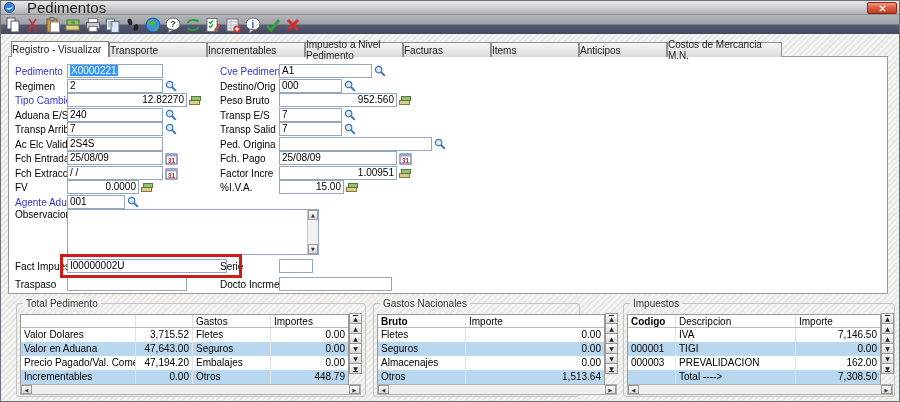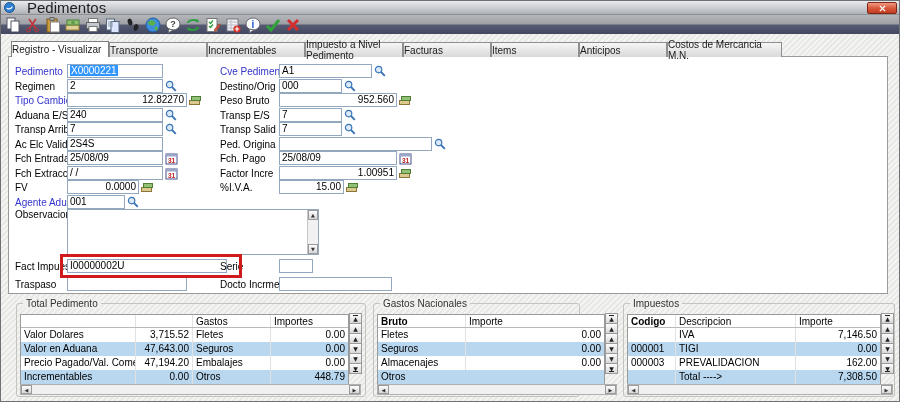--- a/index.html
+++ b/index.html
@@ -539,20 +539,21 @@
       <div class="trow blue">
         <span class="cell" style="width:88px">Seguros</span>
         <span class="cell num" style="width:138px">0.00</span>
       </div>
       <div class="trow">
         <span class="cell" style="width:88px">Almacenajes</span>
         <span class="cell num" style="width:138px">0.00</span>
       </div>
       <div class="trow blue">
         <span class="cell" style="width:88px">Otros</span>
+        <span class="cell num" style="width:138px">1,513.64</span>
       </div>
     </div>
     <div class="vcr" style="left:231px">
       <span class="vbtn"><b class="bar"></b><span>▲</span></span>
       <span class="vbtn">▲</span>
       <span class="vbtn">▲</span>
       <span class="vbtn">▼</span>
       <span class="vbtn">▼</span>
       <span class="vbtn"><span>▼</span><b class="barb"></b></span>
     </div>

